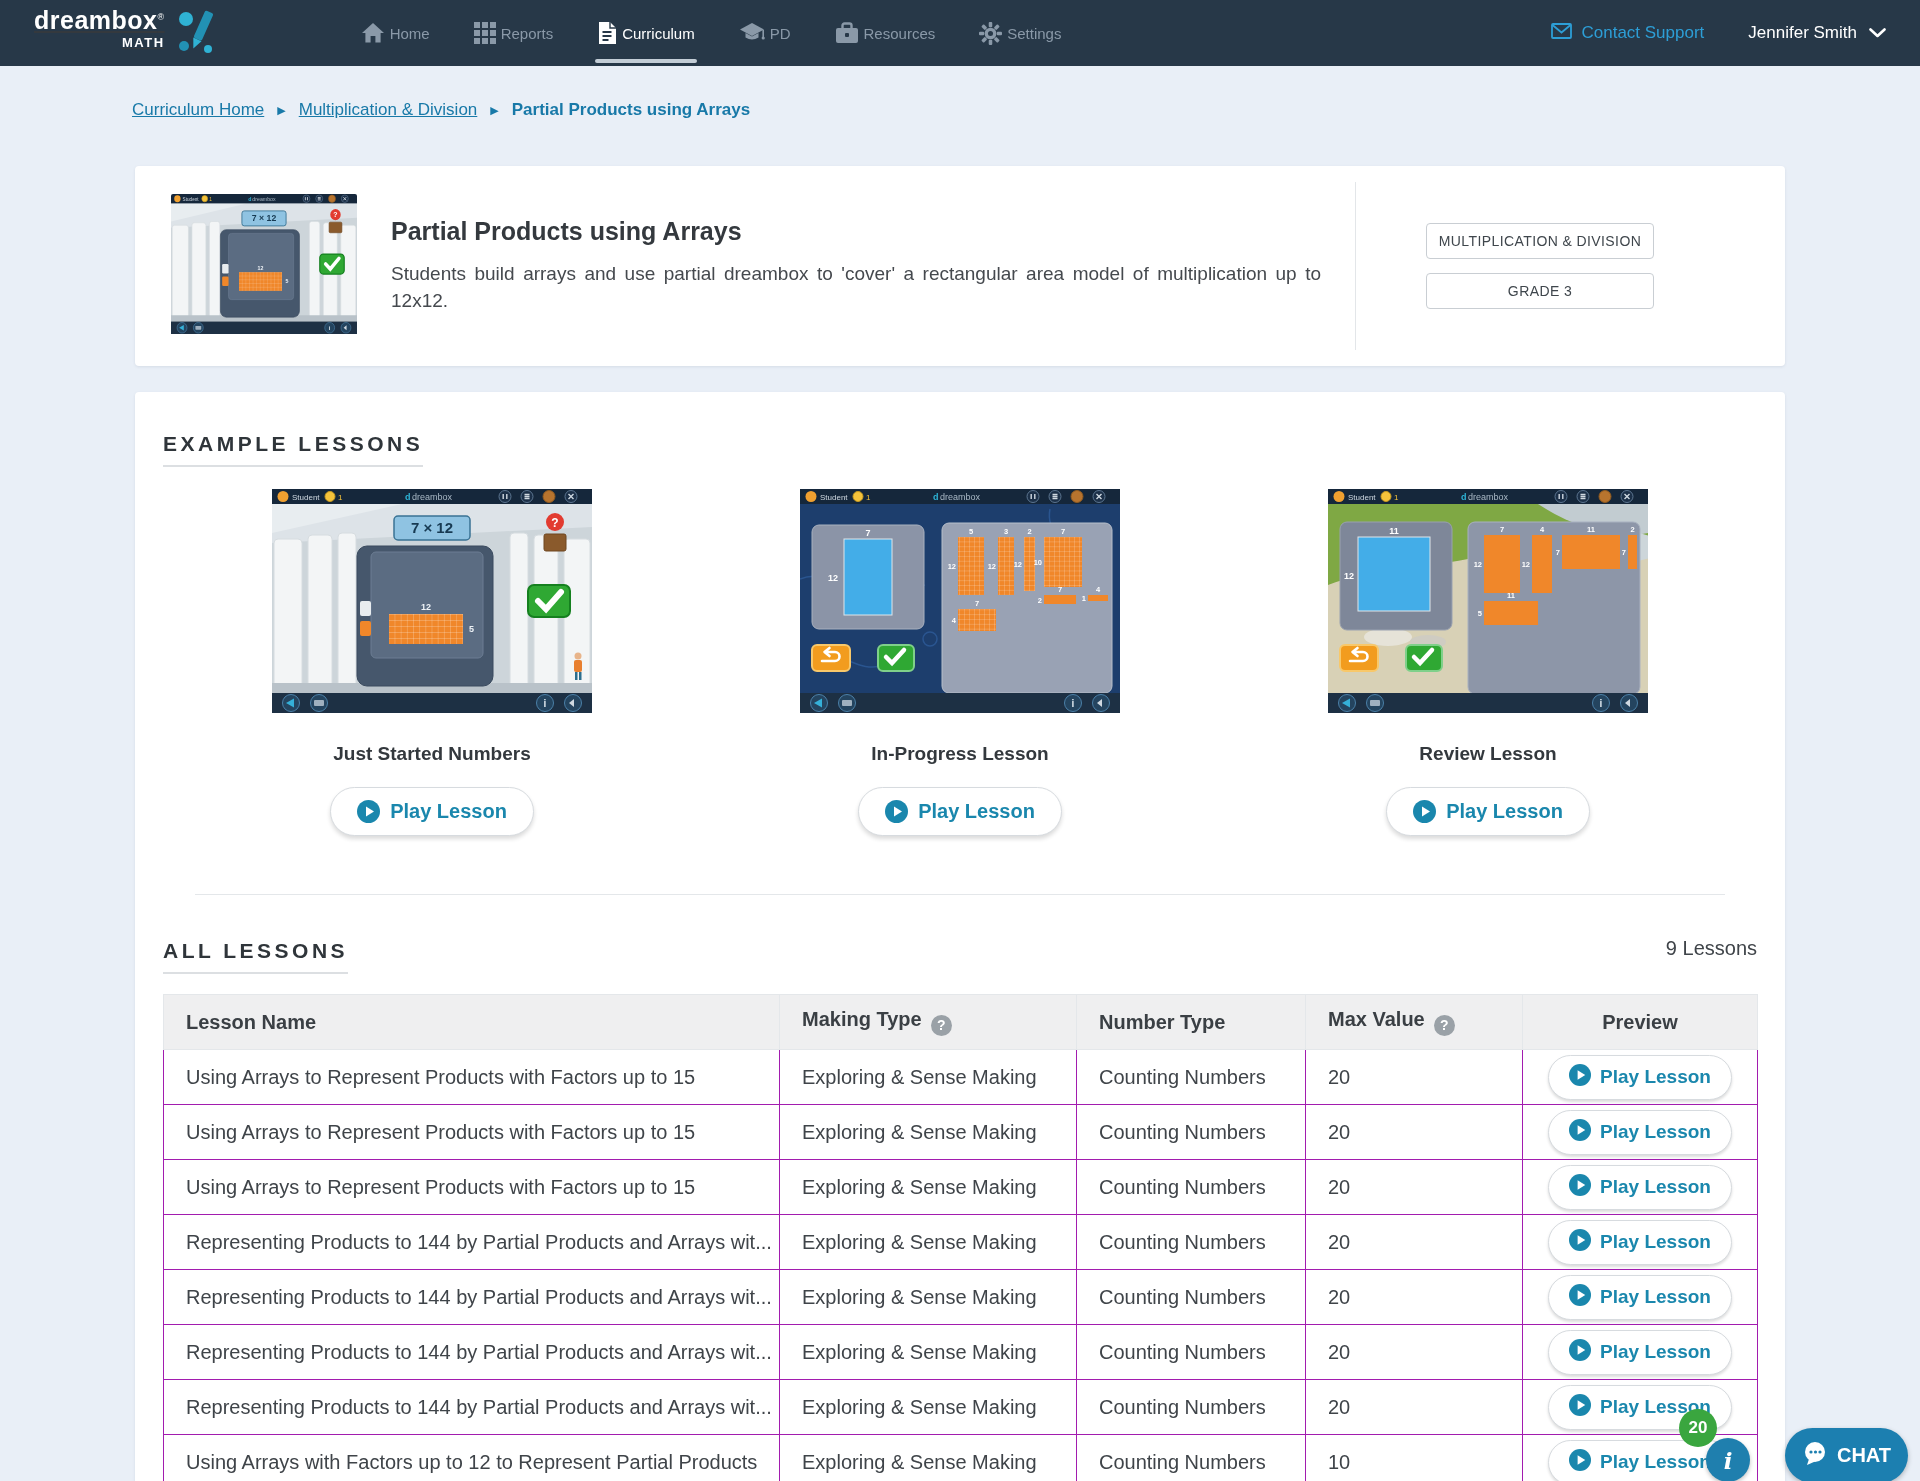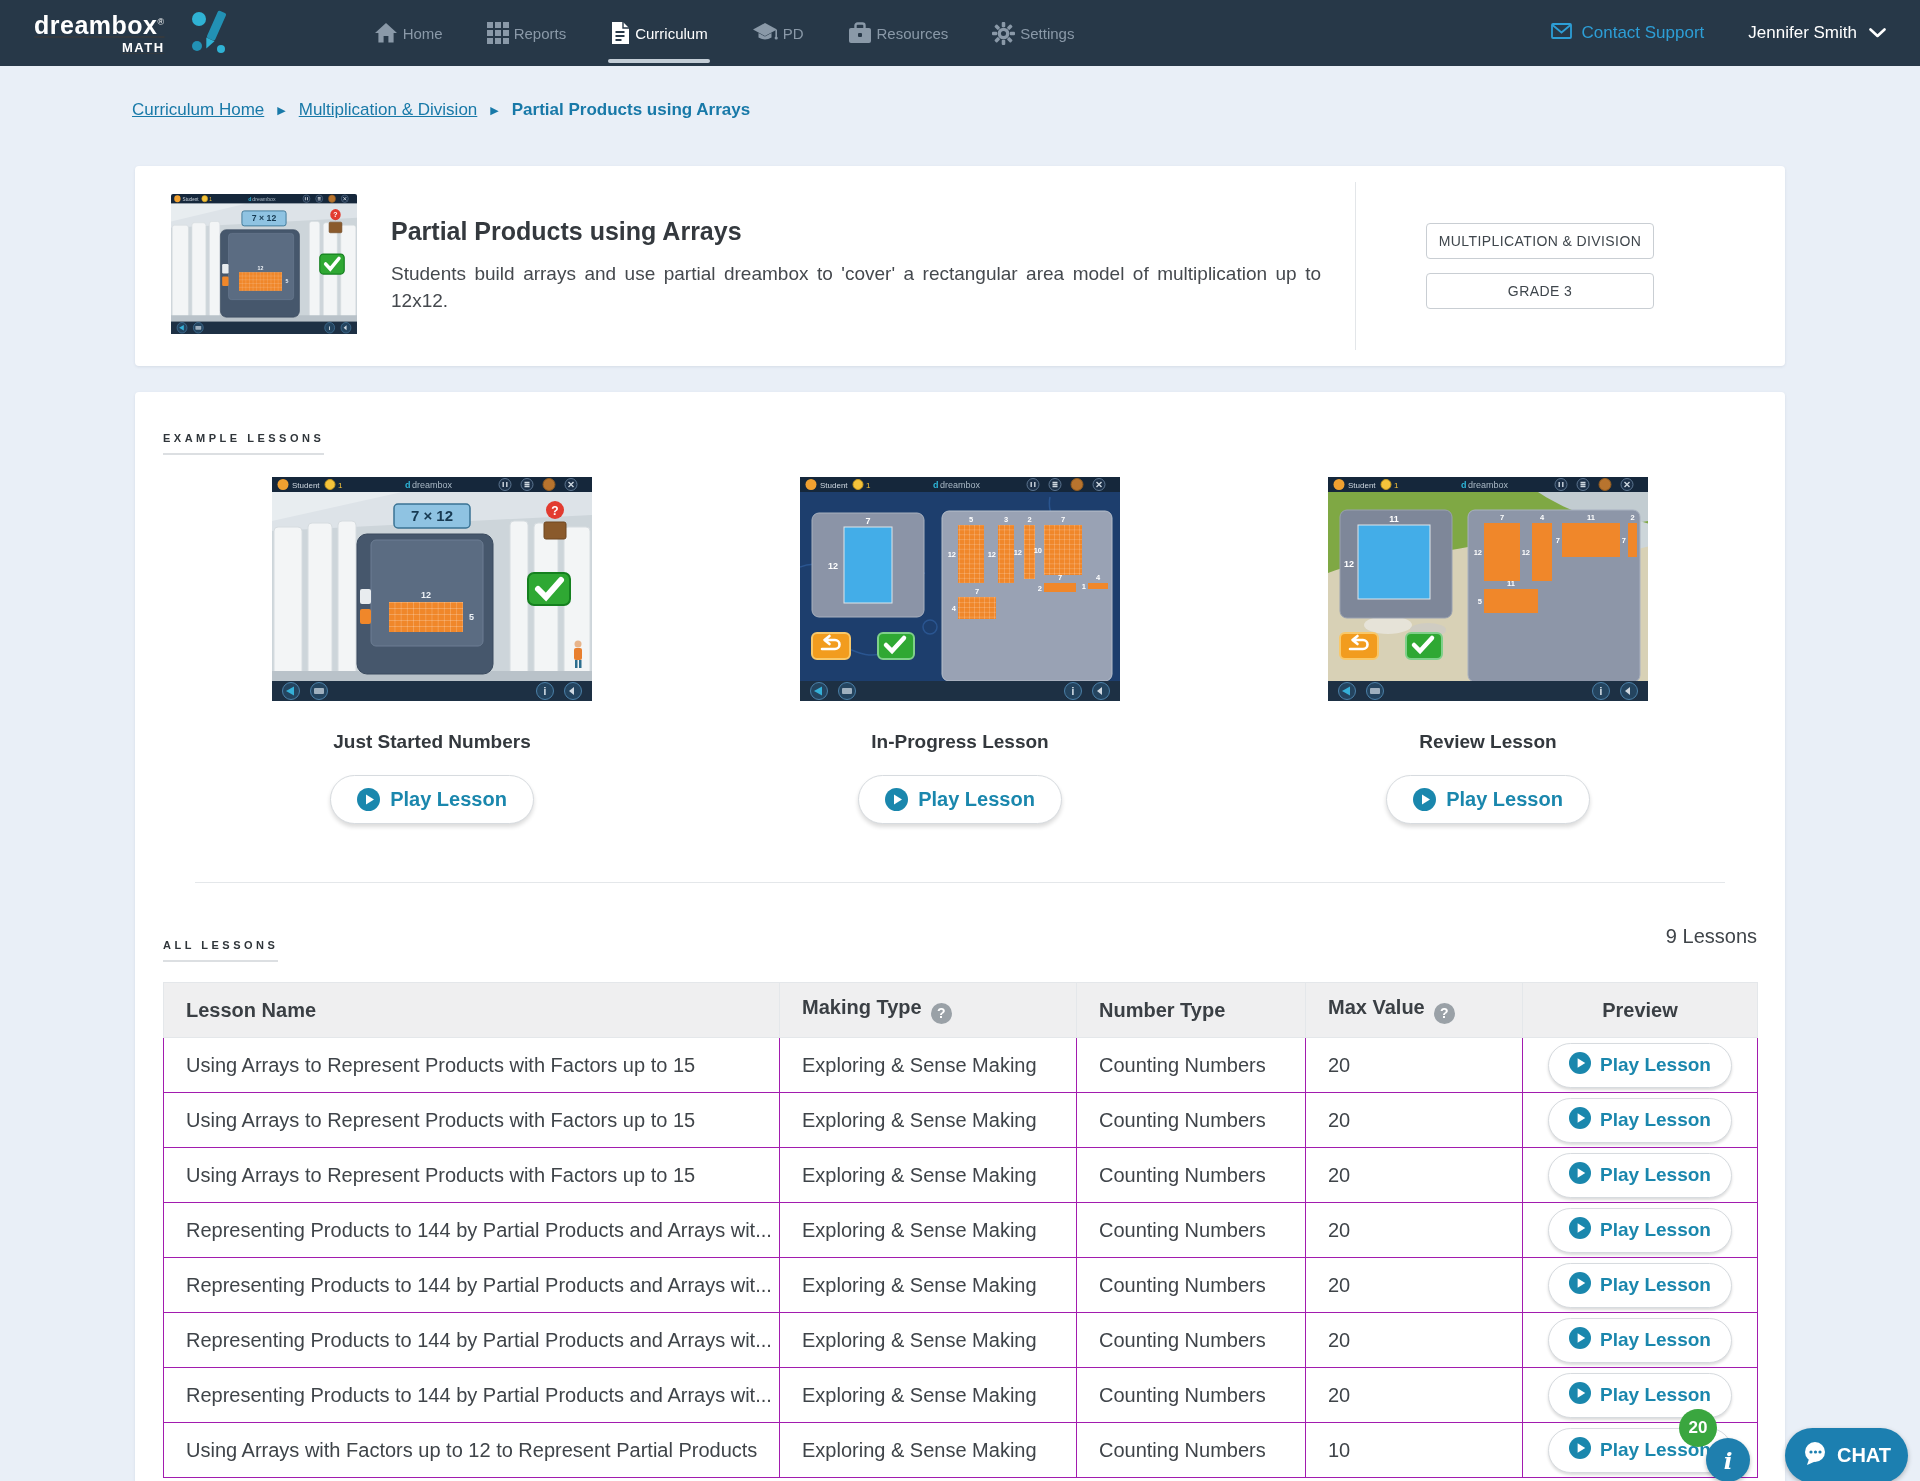--- a/index.html
+++ b/index.html
@@ -8,21 +8,21 @@
     --border:#e4e7ea; --orange:#f0872a;
   }
   *{box-sizing:border-box; margin:0; padding:0;}
   body{
     width:1920px; height:1481px; overflow:hidden; position:relative;
     background:var(--page-bg);
     font-family:"Liberation Sans", sans-serif; color:var(--ink);
   }
   
   .topnav{height:66px; background:var(--nav-bg); display:flex; align-items:center; padding:0 34px;}
-  .brand{display:flex; align-items:center; gap:25px; cursor:pointer;text-decoration:underline;}
+  .brand{display:flex; gap:12px; cursor:pointer;text-decoration:underline;}
   .brand-text{display:flex; flex-direction:column; align-items:flex-end; line-height:1;}
   .brand-line1{color:#fff; font-size:25px; font-weight:bold; letter-spacing:.5px;}
   .brand-line1 sup{font-size:9px; font-weight:normal;}
   .brand-line2{color:#fff; font-size:13px; font-weight:bold; letter-spacing:1.5px; margin-top:3px;}
   .nav-items{display:flex; margin-left:120px; height:66px;}
   .nav-item{display:flex; flex-direction:row; align-items:center; justify-content:center;
     gap:5px; padding:0 22px; color:var(--nav-dim); font-size:15px; position:relative; cursor:pointer;}
   .nav-item svg{display:block;}
   .nav-item.active{color:#fff;}
   .nav-item.active::after{content:""; position:absolute; left:14%; right:14%; bottom:3px;
@@ -43,21 +43,21 @@
   .header-text{flex:1; max-width:930px;}
   .lesson-title{font-size:25px; font-weight:bold; color:var(--ink); margin-bottom:15px;}
   .lesson-desc{font-size:19px; color:#45494e; line-height:1.42; text-align:justify;}
   .header-divider{width:1px; align-self:stretch; margin:16px 0; background:#e3e6e9;}
   .header-tags{width:300px; display:flex; flex-direction:column; align-items:center; gap:14px;}
   .tag{width:228px; text-align:center; border:1px solid #c9ced3; border-radius:4px;
     padding:9px 4px; font-size:14px; color:#3f464c; letter-spacing:.4px; background:#fff;}
   
   .main-card{margin-top:26px; padding-top:40px; height:1120px;}
   .section-head-row{display:flex; justify-content:space-between; align-items:flex-end; padding:0 28px;}
-  .section-label{display:inline-block; font-size:11px; font-weight:bold; letter-spacing:3.5px;
+  .section-label{display:inline-block; font-size:21px; font-weight:bold; letter-spacing:3.5px;
     color:#2f353a; padding-bottom:9px; border-bottom:2px solid #dcdfe2;}
   .lesson-count{font-size:20px; color:var(--ink2); margin-bottom:14px;}
   .examples{display:flex; justify-content:center; gap:208px; margin-top:22px;}
   .example{display:flex; flex-direction:column; align-items:center; width:320px;}
   .example-caption{margin-top:30px; font-size:19px; font-weight:bold; color:#33383d;}
   .play-btn{margin-top:22px; display:inline-flex; align-items:center; gap:10px;
     padding:12px 26px; background:#fff; border:1px solid #d7dbdf; border-radius:999px;
     box-shadow:0 3px 4px rgba(0,0,0,.14); color:var(--teal2); font-size:20px; font-weight:bold; cursor:pointer;}
   .play-btn svg{display:block;}
   .examples-hr{border:none; border-top:1px solid var(--border); margin:58px 60px 0;}

